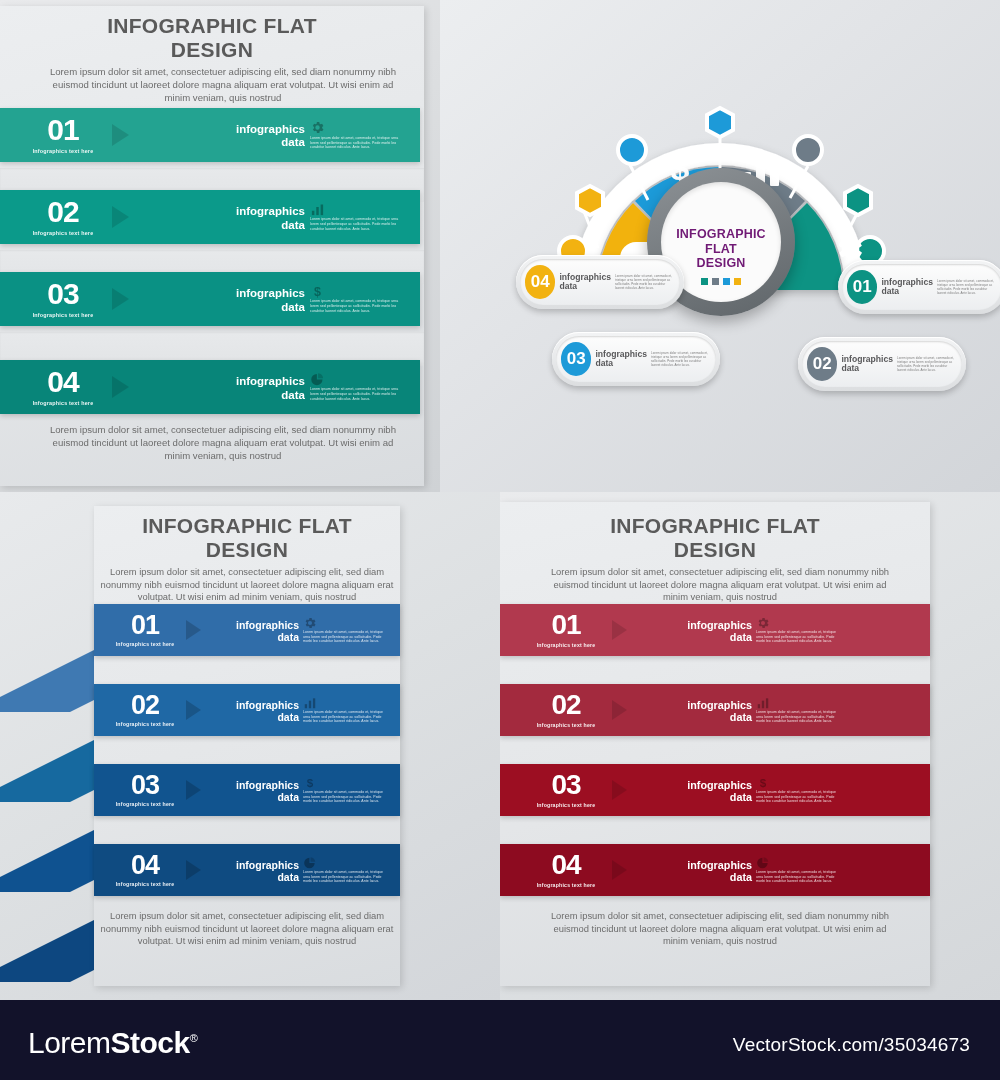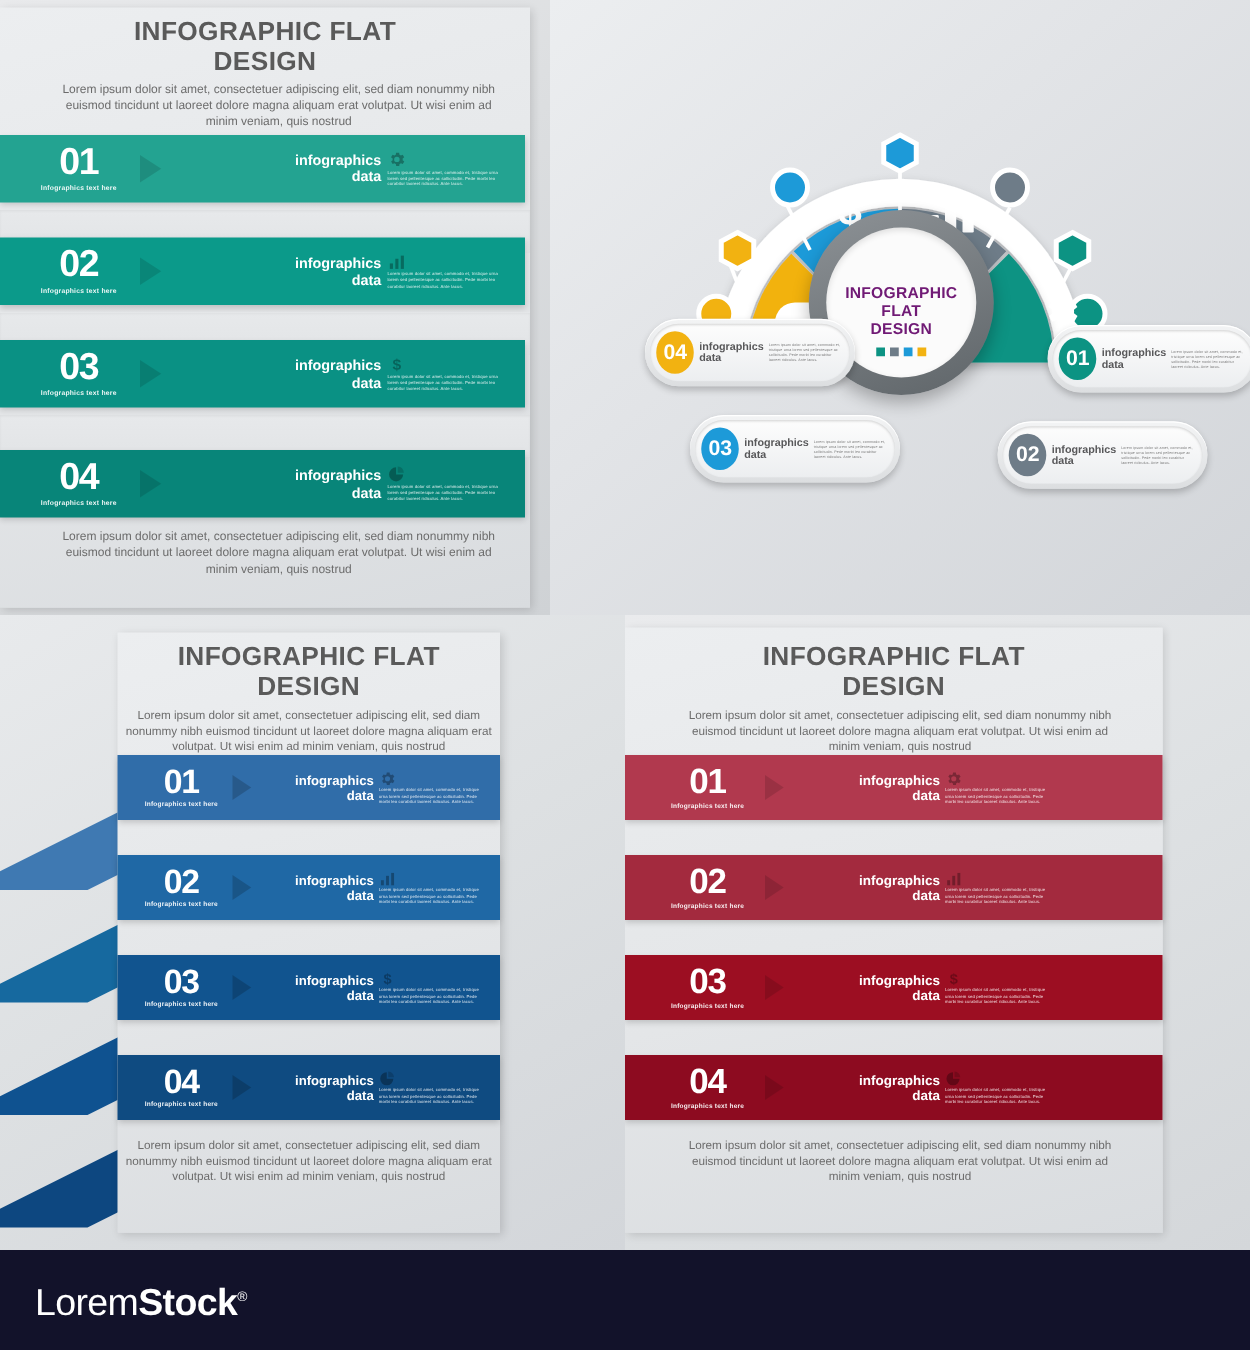--- a/index.html
+++ b/index.html
@@ -465,15 +465,16 @@
           <div class="micro" style="width:84px;">Lorem ipsum dolor sit amet, commodo et, tristique urna lorem sed pellentesque ac sollicitudin. Pede morbi leo curabitur laoreet ridiculus. Ante lacus.</div>
         </div>
       </div>
     </div>
 
     <div class="subtitle" style="position:absolute;left:50px;top:418px;width:340px;font-size:9.4px;">Lorem ipsum dolor sit amet, consectetuer adipiscing elit, sed diam nonummy nibh euismod tincidunt ut laoreet dolore magna aliquam erat volutpat. Ut wisi enim ad minim veniam, quis nostrud</div>
   </div>
 
   <div id="footer">
     <div class="vs-logo"><span class="thin">Lorem</span><span class="bold">Stock</span><sup>®</sup></div>
+    <div class="vs-url">VectorStock.com/35034673</div>
   </div>
 
 </div>
 
 </body></html>

